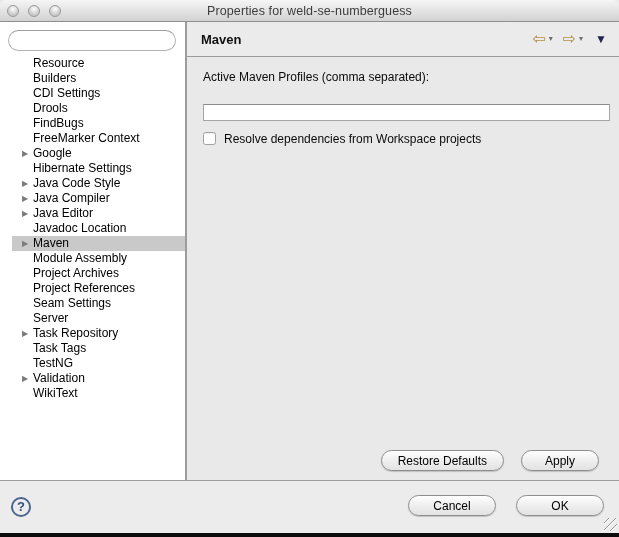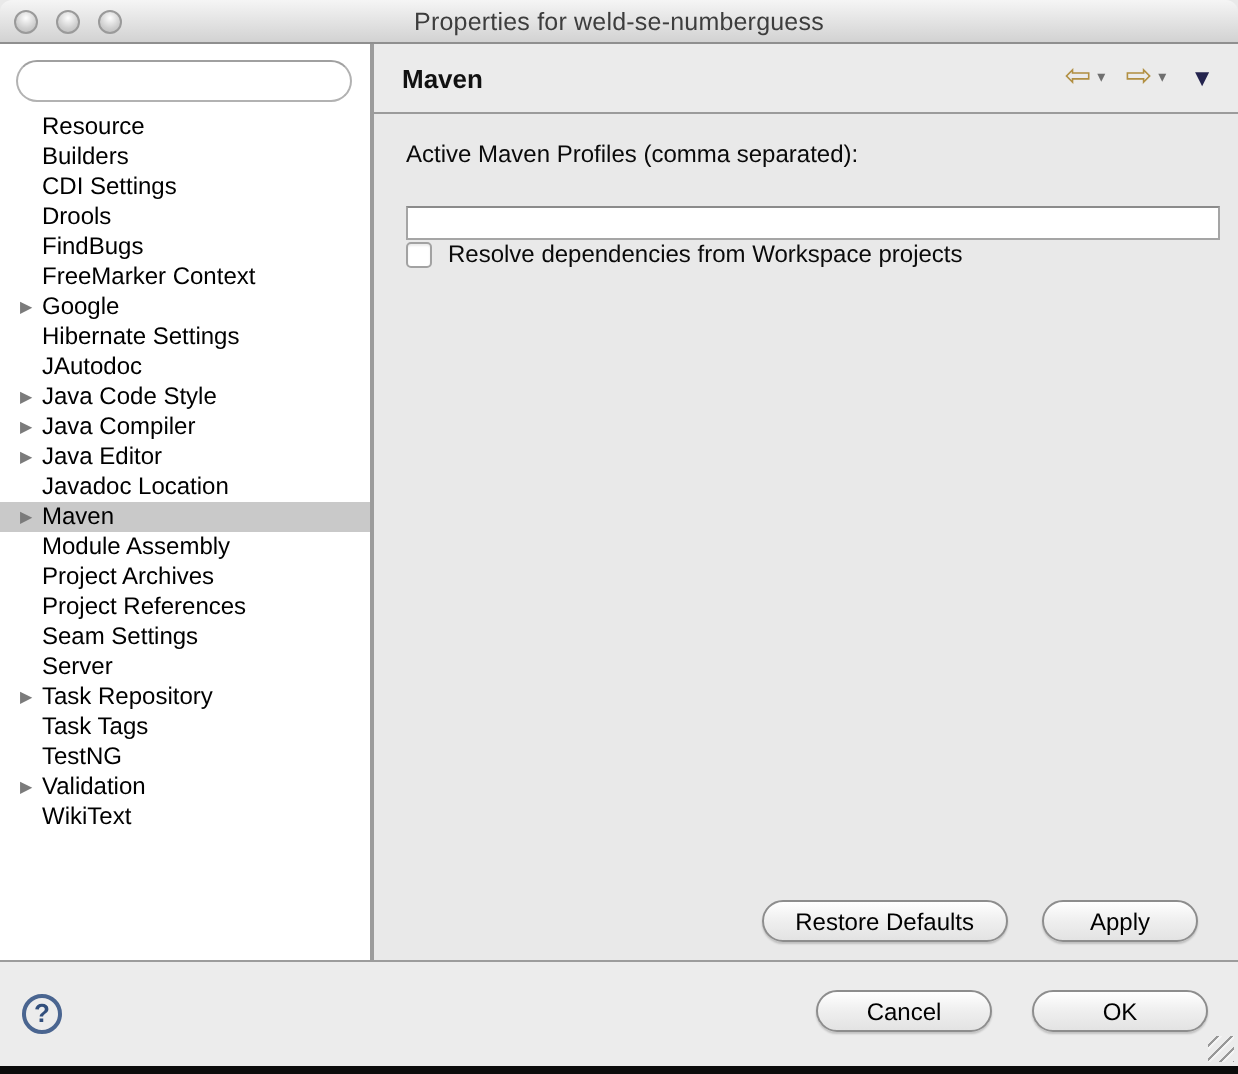--- a/index.html
+++ b/index.html
@@ -27,21 +27,21 @@
   
   .main { flex:1 1 auto; display:flex; min-height:0; border-bottom:1px solid #9c9c9c; }
 
   .sidebar { width:187px; flex:0 0 187px; background:#ffffff; border-right:2px solid #9c9c9c; display:flex; flex-direction:column; }
   .filter-wrap { padding:8px 9px 4px 8px; }
   .filter-input {
     width:100%; height:21px; border:1px solid #b2b2b2; border-top-color:#a0a0a0;
     border-radius:11px; outline:none; padding:0 10px; font-size:12px; background:#fff;
     font-family:"Liberation Sans","DejaVu Sans",sans-serif;
   }
-  .tree { flex:1; overflow:hidden; padding-top:1px; }
+  .tree { flex:1; overflow:hidden; padding-top:1px;padding-left:12px; }
   .tree-row { height:15px; display:flex; align-items:center; padding-left:10px; cursor:default; }
   .tree-row.selected { background:#c9c9c9; }
   .disclosure { width:11px; flex:0 0 11px; font-size:8px; color:#7b7b7b; line-height:15px; }
   .tree-label { font-size:12px; color:#000; line-height:15px; white-space:nowrap; }
 
   .content { flex:1 1 auto; display:flex; flex-direction:column; background:#e9e9e9; min-width:0; }
   .content-header {
     height:35px; flex:0 0 35px; background:#ebebeb; border-bottom:1px solid #9b9b9b;
     display:flex; align-items:center; padding:0 12px 0 14px;
   }
@@ -51,21 +51,21 @@
   .dd-glyph { font-size:8px; color:#6f6f6f; line-height:1; margin-right:7px; }
   .menu-glyph { font-size:12px; color:#24244e; line-height:1; margin-left:2px; }
 
   .content-body { flex:1; position:relative; padding:13px 9px 0 16px; }
   .field-label { font-size:12px; color:#0a0a0a; margin-bottom:18px; }
   .text-field {
     width:100%; height:17px; border:1px solid #a5a5a5; border-top-color:#8b8b8b;
     background:#fff; outline:none; font-size:12px; padding:0 3px;
     font-family:"Liberation Sans","DejaVu Sans",sans-serif;
   }
-  .checkbox-row { display:flex; align-items:center; }
+  .checkbox-row { margin-top:11px; display:flex; align-items:center; }
   .checkbox {
     width:13px; height:13px; background:#fff; border:1px solid #a2a2a2;
     border-radius:2.5px; box-shadow:inset 0 1px 1px rgba(0,0,0,0.08); flex:0 0 13px;
   }
   .checkbox-label { font-size:12px; color:#0a0a0a; margin-left:8px; }
 
   .defaults-row { position:absolute; right:20px; bottom:9px; display:flex; gap:17px; }
   .mac-button {
     height:21px; border:1px solid #8d8d8d; border-radius:11px;
     background:linear-gradient(#ffffff,#f0f0f0 45%,#e3e3e3);
@@ -136,24 +136,20 @@
             <span class="disclosure"></span>
             <span class="tree-label">FreeMarker Context</span>
           </div>
           <div class="tree-row">
             <span class="disclosure">▶</span>
             <span class="tree-label">Google</span>
           </div>
           <div class="tree-row">
             <span class="disclosure"></span>
             <span class="tree-label">Hibernate Settings</span>
-          </div>
-          <div class="tree-row">
-            <span class="disclosure"></span>
-            <span class="tree-label">JAutodoc</span>
           </div>
           <div class="tree-row">
             <span class="disclosure">▶</span>
             <span class="tree-label">Java Code Style</span>
           </div>
           <div class="tree-row">
             <span class="disclosure">▶</span>
             <span class="tree-label">Java Compiler</span>
           </div>
           <div class="tree-row">

